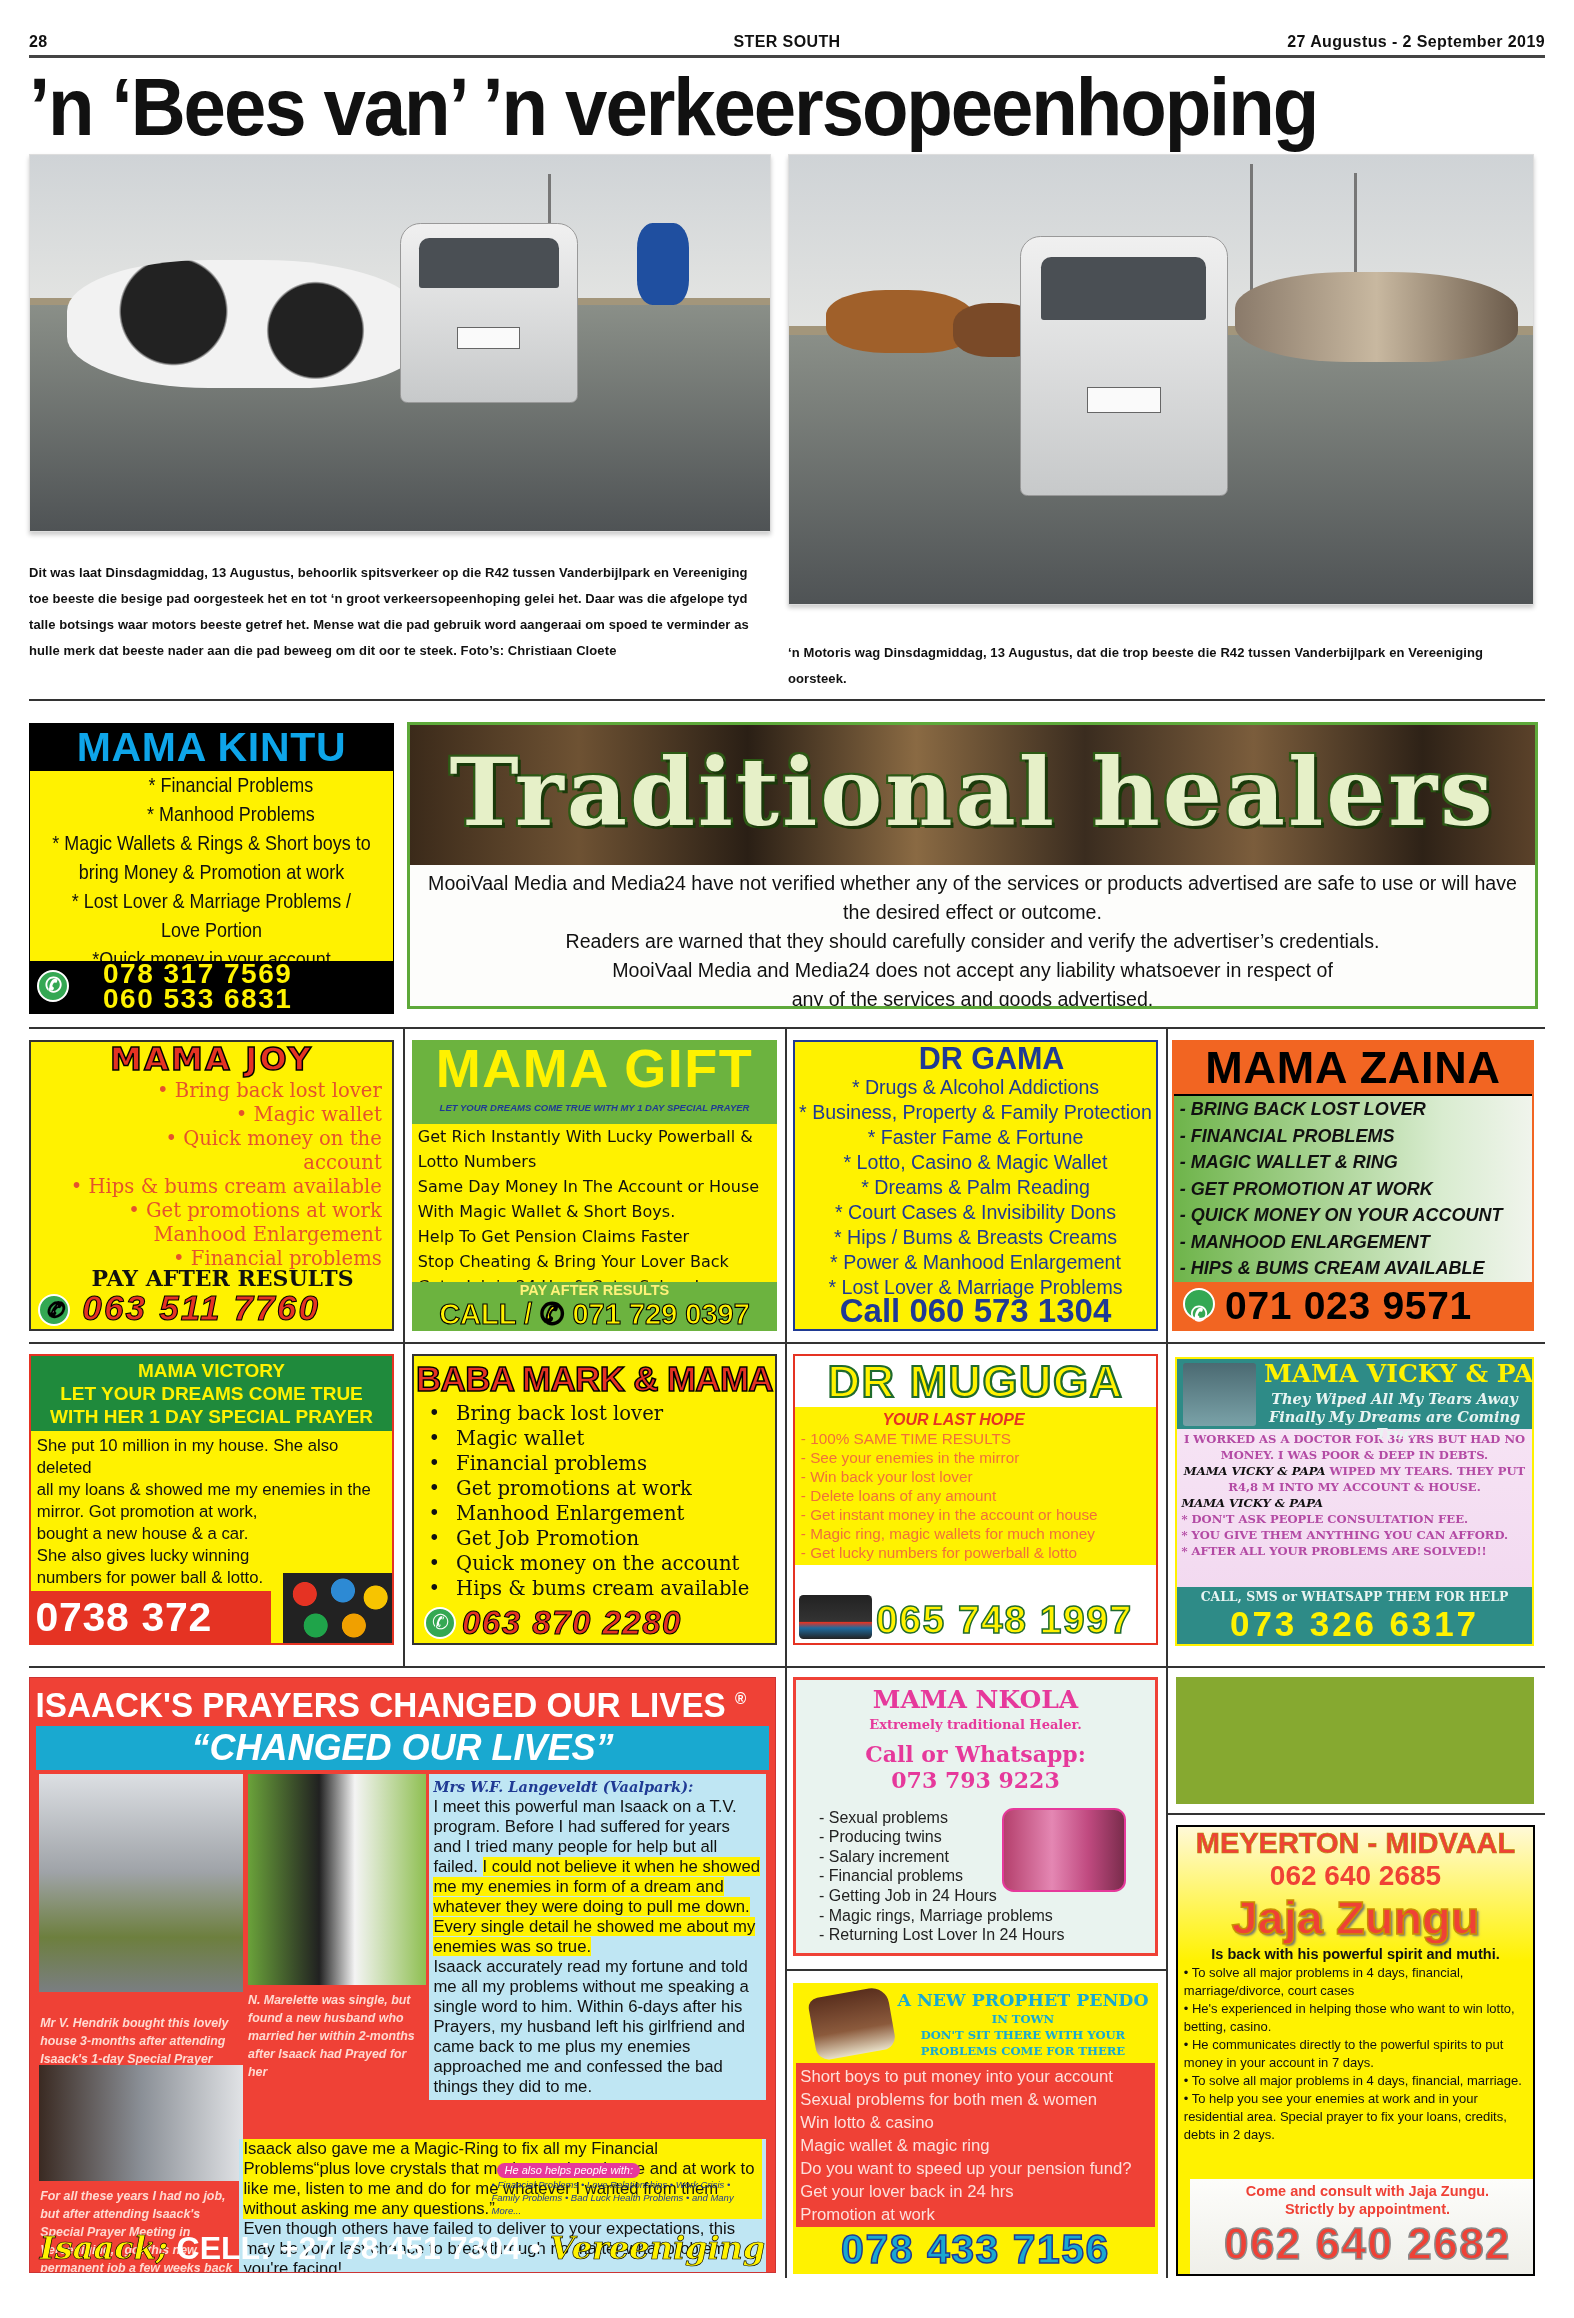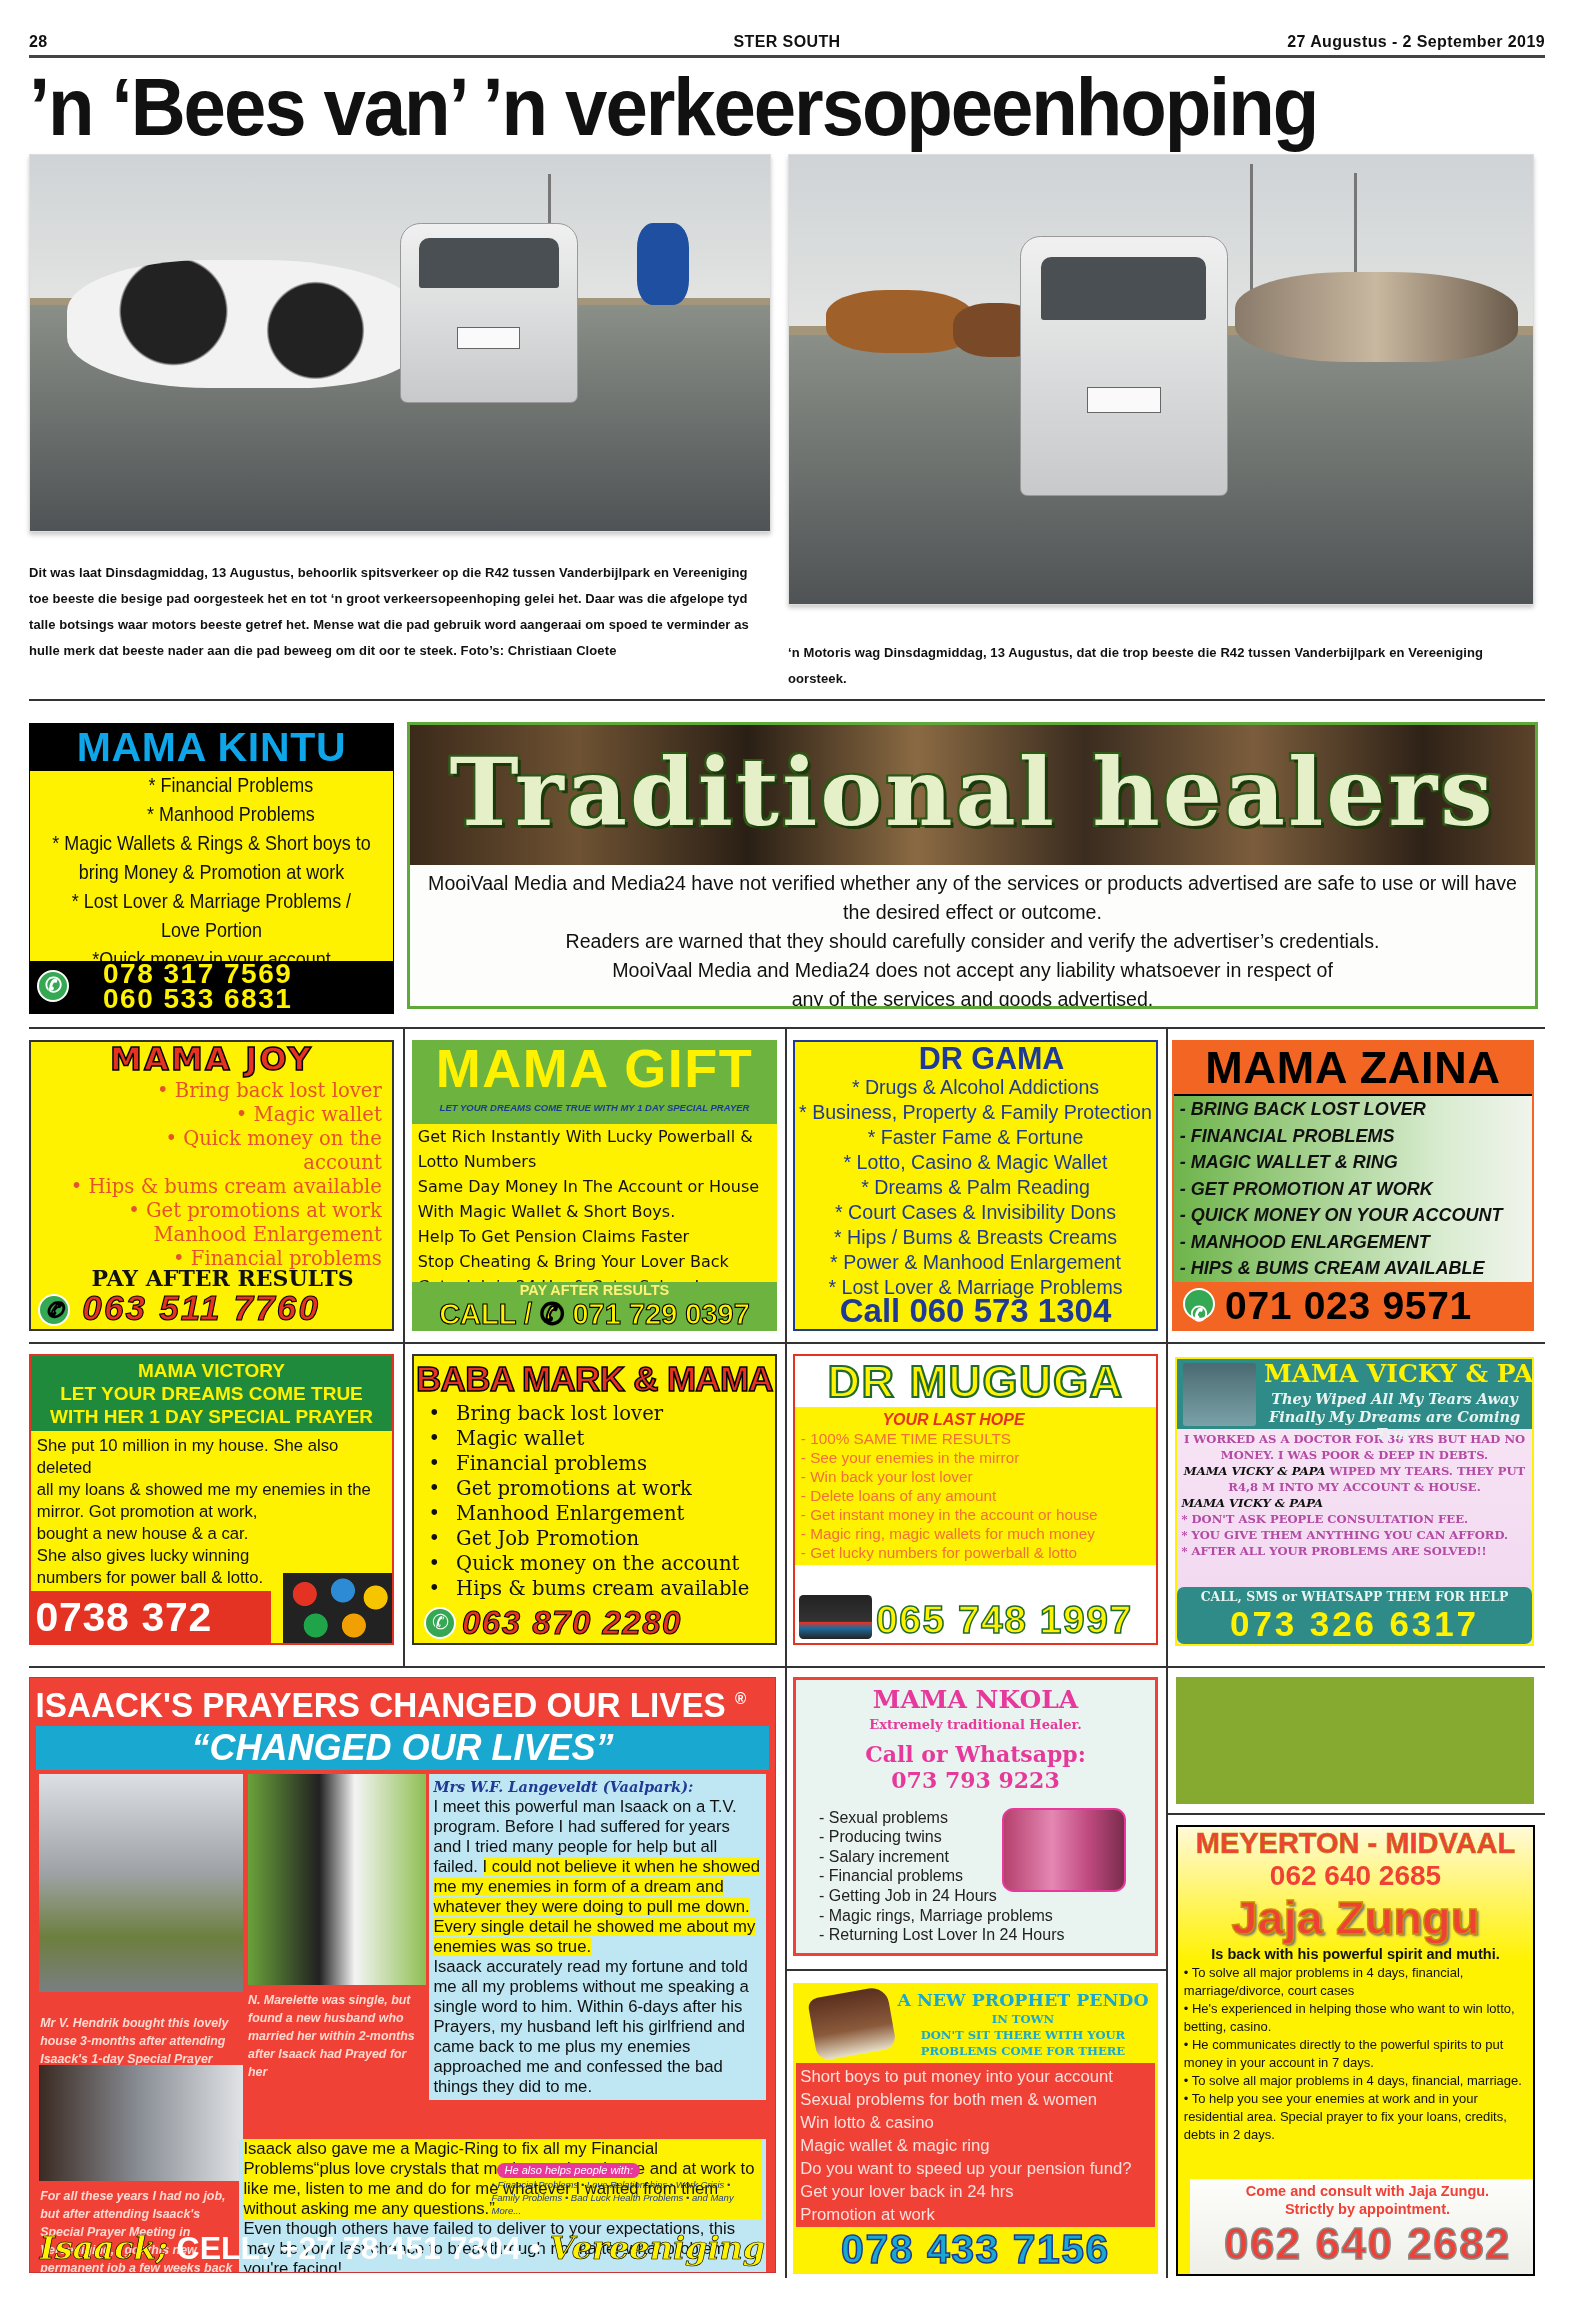--- a/index.html
+++ b/index.html
@@ -96,21 +96,21 @@
   #muguga .line { font-size: 15.3px; color: #f0703a; line-height: 19px; }
   #muguga .phone { position: absolute; bottom: 1.5px; left: 81px; font-size: 39px; font-weight: bold; color: #fff200; -webkit-text-stroke: 1.5px #1f6b2e; letter-spacing: 1.5px; }
 
   #vicky { left: 1175px; top: 1357px; width: 359px; height: 289px; background: linear-gradient(#f8e8f6, #f1d6ef); border: 2.2px solid #fff200; }
   #vicky .top { background: #2e8b87; height: 70px; position: relative; }
   #vicky .avatar { position: absolute; left: 5.8px; top: 4.4px; width: 73px; height: 63px; background: linear-gradient(#4b6a72, #7aa2a8); border-radius: 2.9px; }
   #vicky .title { position: absolute; left: 87px; top: 0; font-family: "DejaVu Serif", serif; font-size: 25px; font-weight: bold; color: #fff200; line-height: 29px; white-space: nowrap; }
   #vicky .tag { position: absolute; left: 80px; right: 0; text-align: center; font-family: "DejaVu Serif", serif; font-style: italic; font-weight: bold; font-size: 14.5px; color: #e8f4f2; line-height: 17.4px; }
   #vicky .body { font-family: "DejaVu Serif", serif; font-weight: bold; font-size: 11.6px; color: #b34aa4; line-height: 16px; padding: 1.5px 4.4px; }
   #vicky .body .dark { color: #111; font-style: italic; }
-  #vicky .bottom { position: absolute; left: 0; bottom: 0; width: 100%; height: 57px; background: #2e8b87; text-align: center; border-radius: 7px; }
+  #vicky .bottom { position: absolute; left: 0; bottom: 0; width: 100%; height: 57px; background: #2e8b87; text-align: center; }
   #vicky .help { font-family: "DejaVu Serif", serif; font-size: 12.4px; font-weight: bold; color: #e8f4f2; line-height: 19px; }
   #vicky .phone { font-size: 35px; font-weight: 900; color: #fff200; line-height: 35px; letter-spacing: 2.9px; }
 
   
   #isaack { left: 29px; top: 1677px; width: 747px; height: 596px; background: #ef4136; border: 1.5px solid #c33; }
   #isaack .title { color: #fff; font-size: 35px; font-weight: bold; line-height: 42px; padding-left: 5.8px; letter-spacing: 0; transform: scaleX(0.95); transform-origin: left; white-space: nowrap; }
   #isaack .title sup { font-size: 16px; }
   #isaack .band { background: #19a9d0; color: #fff; font-size: 36px; font-weight: bold; font-style: italic; text-align: center; line-height: 44px; margin: 0 5.8px; }
   #isaack .photo1 { position: absolute; left: 8.7px; top: 96px; width: 204px; height: 218px; background: linear-gradient(#dcdfe3, #9fa3a8 45%, #6d7f3e 75%, #7a7e82); }
   #isaack .photo2 { position: absolute; left: 218px; top: 96px; width: 178px; height: 211px; background: linear-gradient(90deg, #6aa23a, #212121 40%, #f4f4f4 60%, #8fbf52); }

